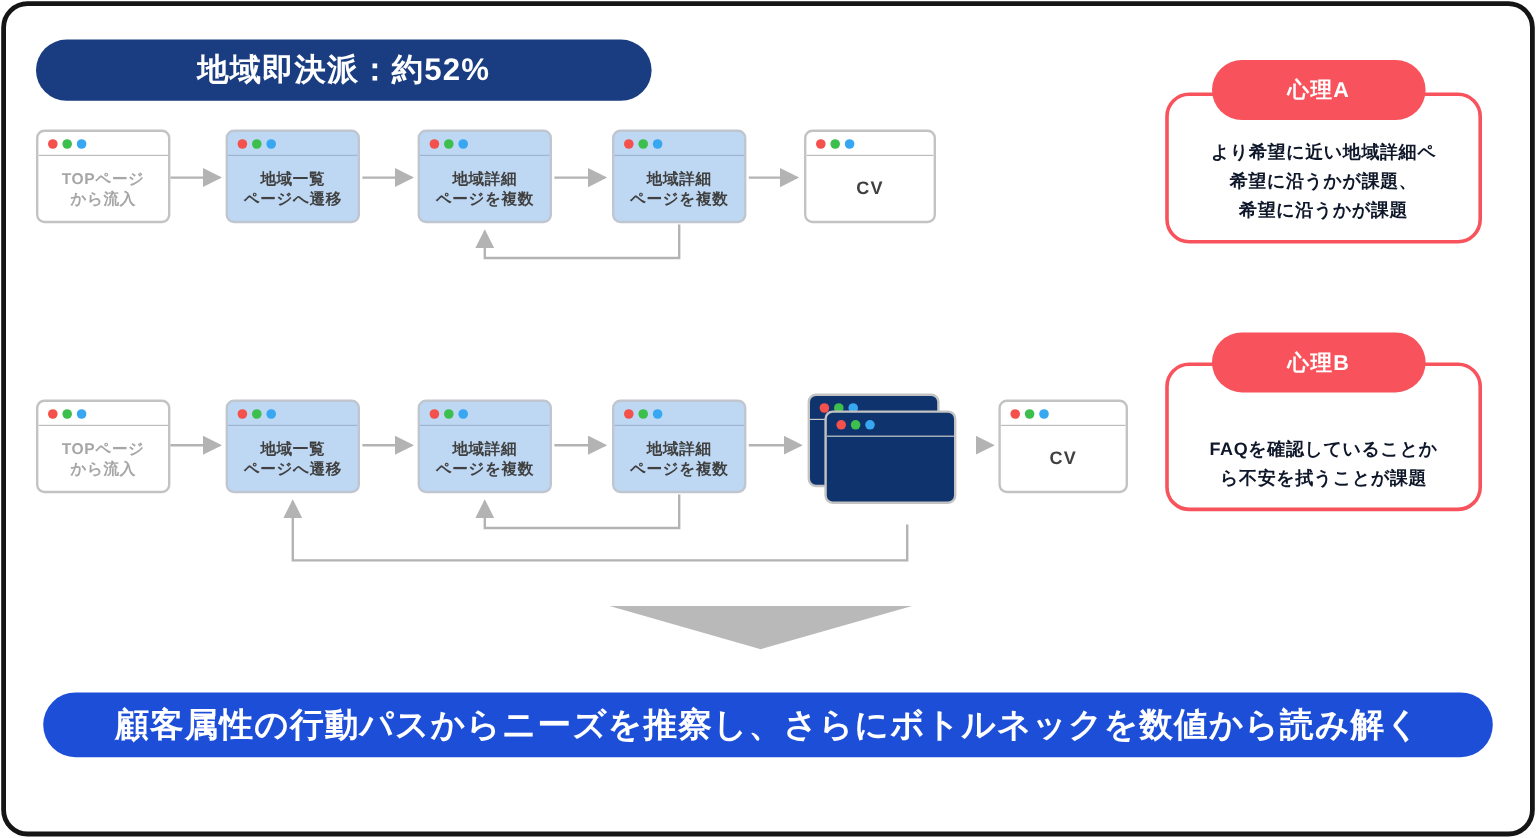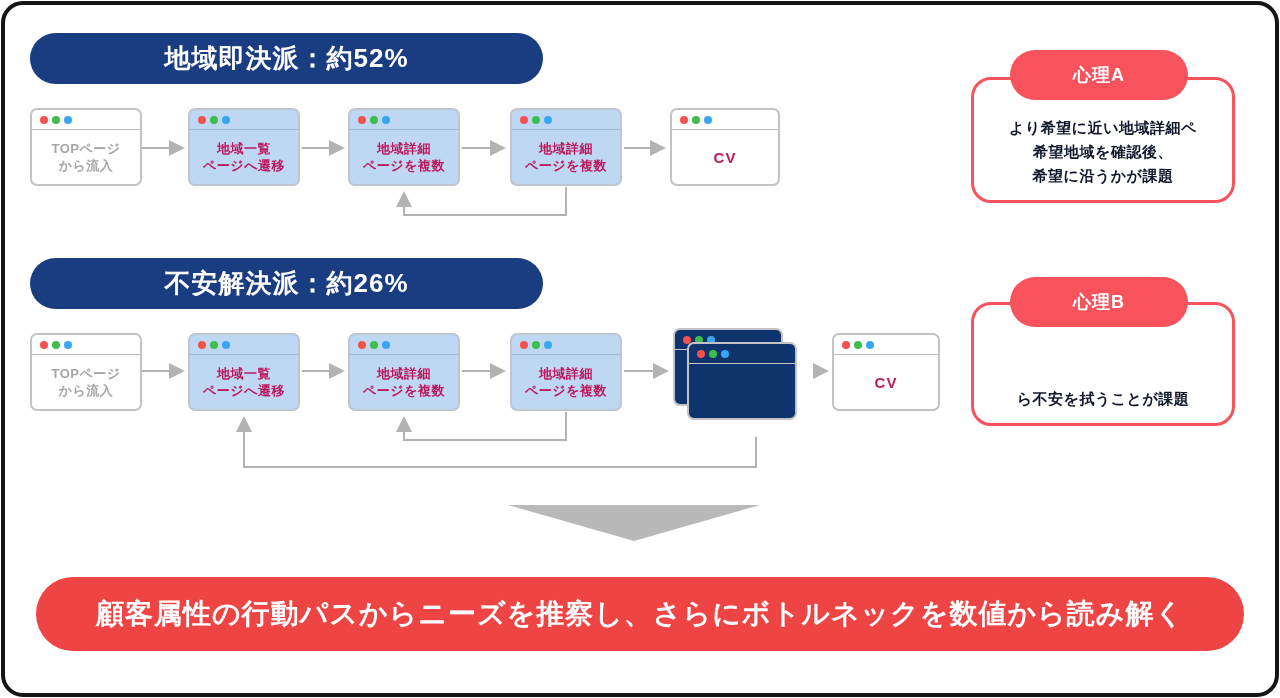--- a/index.html
+++ b/index.html
@@ -15,21 +15,21 @@
   .group-pill span { color:#fff; font-size:26px; letter-spacing:1px; }
 
   
   .win { position:absolute; width:112px; height:78px; background:#fff; border:2px solid #c3c3c3;
     border-radius:7px; overflow:hidden; display:flex; flex-direction:column; z-index:2; }
   .win-bar { height:20px; flex:0 0 20px; display:flex; align-items:center; padding-left:8px;
     border-bottom:1.5px solid #bcbcbc; }
   .dot { width:8px; height:8px; border-radius:50%; margin-right:4px; display:inline-block; }
   .dot.r { background:#f4514c; } .dot.g { background:#3dbf4e; } .dot.b { background:#38a7f2; }
   .win-body { flex:1; display:flex; flex-direction:column; align-items:center; justify-content:center;
-    font-size:13px; line-height:17px; color:#be185d; letter-spacing:0.5px; text-align:center; }
+    font-size:13px; line-height:17px; color:#404040; letter-spacing:0.5px; text-align:center; }
   .win-body span { display:block; }
   .win.blue { background:#bed8f4; border-color:#c0c6d0; }
   .win.blue .win-bar { border-bottom-color:#9fb4d2; }
   .win.gray .win-body { color:#a6a6a6; }
   .win.cv .win-body { font-size:15px; letter-spacing:1px; }
   .win.navy { background:#0e336d; border-color:#c3c3c3; }
   .win.navy .win-bar { border-bottom-color:#c9c9c9; }
   .win.navy .win-body { color:#fff; font-size:14px; }
 
   .faq-stack { position:absolute; left:673px; top:328px; width:140px; height:110px; z-index:2; }
@@ -41,21 +41,21 @@
   
   .psych-box { position:absolute; left:971px; width:264px; background:#fff; border:3px solid #f8535c;
     border-radius:20px; z-index:3; display:flex; flex-direction:column; align-items:center;
     justify-content:flex-end; padding-bottom:12px; }
   .psych-box .pline { color:#0f172a; font-size:15px; line-height:24px; letter-spacing:0.5px; text-align:center; }
   .psych-pill { position:absolute; left:1010px; width:178px; height:50px; background:#f8535c;
     border-radius:25px; display:flex; align-items:center; justify-content:center; z-index:4; }
   .psych-pill span { color:#fff; font-size:18px; letter-spacing:1px; }
 
   
-  .banner { position:absolute; left:36px; top:577px; width:1208px; height:74px; background:#ef4444;
+  .banner { position:absolute; left:36px; top:577px; width:1208px; height:54px; background:#1d4ed8;
     border-radius:37px; display:flex; align-items:center; justify-content:center; z-index:3; }
   .banner span { color:#fff; font-size:28px; letter-spacing:1px; white-space:nowrap; }
 </style>
 </head>
 <body>
 
 <div class="canvas">
   <div class="frame"></div>
 
   <svg class="connectors" viewBox="0 0 1280 698">
@@ -143,30 +143,27 @@
       <span class="dot g"></span>
       <span class="dot b"></span>
     </div>
     <div class="win-body">
       <span>CV</span>
     </div>
   </div>
 
   <div class="psych-box" style="top:77px;height:126px;">
     <span class="pline">より希望に近い地域詳細ペ</span>
-    <span class="pline">希望地域を確認後、</span>
+    <span class="pline">希望に沿うかが課題、</span>
     <span class="pline">希望に沿うかが課題</span>
   </div>
   <div class="psych-pill" style="top:50px;">
     <span>心理A</span>
   </div>
 
-  <div class="group-pill" style="top:258px;">
-    <span>不安解決派：約26%</span>
-  </div>
 
   <div class="win gray" style="left:30px;top:333px;">
     <div class="win-bar">
       <span class="dot r"></span>
       <span class="dot g"></span>
       <span class="dot b"></span>
     </div>
     <div class="win-body">
       <span>TOPページ</span>
       <span>から流入</span>
@@ -233,20 +230,21 @@
       <span class="dot r"></span>
       <span class="dot g"></span>
       <span class="dot b"></span>
     </div>
     <div class="win-body">
       <span>CV</span>
     </div>
   </div>
 
   <div class="psych-box" style="top:302px;height:124px;">
+    <span class="pline">FAQを確認していることか</span>
     <span class="pline">ら不安を拭うことが課題</span>
   </div>
   <div class="psych-pill" style="top:277px;">
     <span>心理B</span>
   </div>
 
   <div class="banner">
     <span>顧客属性の行動パスからニーズを推察し、さらにボトルネックを数値から読み解く</span>
   </div>
 </div>

